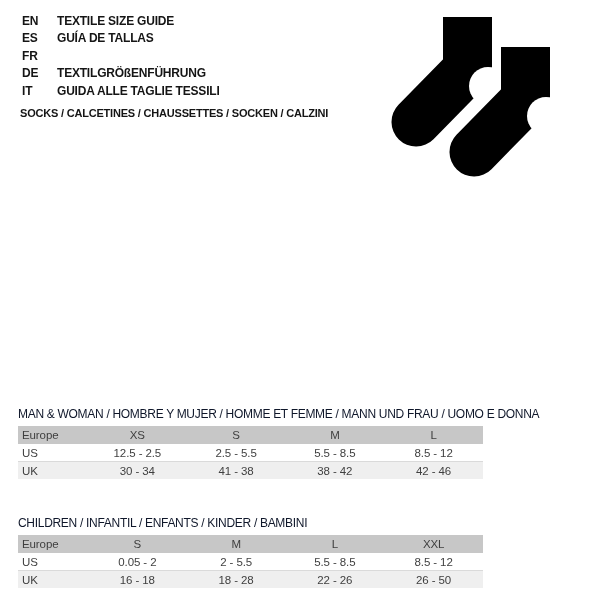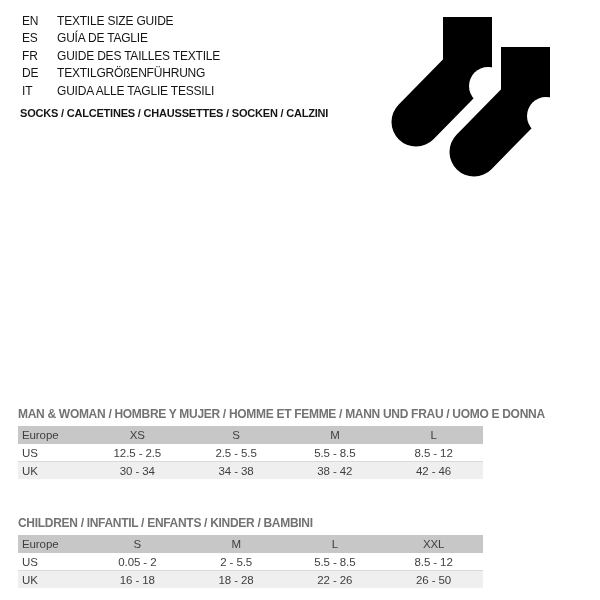--- a/index.html
+++ b/index.html
@@ -5,43 +5,43 @@
   html, body { margin:0; padding:0; }
   body {
     width:600px; height:600px; position:relative; overflow:hidden;
     background:#ffffff; color:#151515;
     font-family:"Liberation Sans", sans-serif;
   }
 
   
   .lang-block { position:absolute; left:22px; top:13px; }
   .lang-row {
-    display:flex; font-weight:normal; font-size:12px; line-height:17.4px;
+    display:flex; font-weight:bold; font-size:12px; line-height:17.4px;
     letter-spacing:-0.2px; color:#151515; white-space:nowrap;
   }
   .lang-code { width:35px; flex:0 0 35px; }
 
   
   .category-heading {
     position:absolute; left:20px; top:107px;
     font-size:11px; font-weight:bold; letter-spacing:-0.2px; color:#151515;
     white-space:nowrap;
   }
 
   
   .socks-svg {
     position:absolute; left:385px; top:5px; width:185px; height:185px;
     color: var(--icon-black, #000000);
   }
 
   
   .tables { position:absolute; left:18px; top:407px; width:465px; }
   .table-title {
-    font-size:12px; font-weight:bold; letter-spacing:-0.3px;
-    margin:0 0 5px 0; color:#737373; white-space:nowrap;
+    font-size:12px; font-weight:normal; letter-spacing:-0.3px;
+    margin:0 0 5px 0; color:#0f172a; white-space:nowrap;
   }
   .table-title.second { margin-top:37px; }
   table {
     border-collapse:collapse; table-layout:fixed; width:465px;
     font-size:11.5px; letter-spacing:-0.1px;
     color: var(--table-text, #3f3f3f);
   }
   col.c0 { width:70px; }
   th, td {
     font-weight:normal; text-align:center; height:17px; padding:0;
@@ -57,25 +57,24 @@
 
 <div class="page">
 
   <div class="lang-block">
     <div class="lang-row">
       <span class="lang-code">EN</span>
       <span class="lang-label">TEXTILE SIZE GUIDE</span>
     </div>
     <div class="lang-row">
       <span class="lang-code">ES</span>
-      <span class="lang-label">GUÍA DE TAGLIE</span>
+      <span class="lang-label">GUÍA DE TALLAS</span>
     </div>
     <div class="lang-row">
       <span class="lang-code">FR</span>
-      <span class="lang-label">GUIDE DES TAILLES TEXTILE</span>
     </div>
     <div class="lang-row">
       <span class="lang-code">DE</span>
       <span class="lang-label">TEXTILGRÖßENFÜHRUNG</span>
     </div>
     <div class="lang-row">
       <span class="lang-code">IT</span>
       <span class="lang-label">GUIDA ALLE TAGLIE TESSILI</span>
     </div>
   </div>
@@ -123,21 +122,21 @@
         <tr class="row-us">
           <td class="first">US</td>
           <td>12.5 - 2.5</td>
           <td>2.5 - 5.5</td>
           <td>5.5 - 8.5</td>
           <td>8.5 - 12</td>
         </tr>
         <tr class="row-uk alt">
           <td class="first">UK</td>
           <td>30 - 34</td>
-          <td>34 - 38</td>
+          <td>41 - 38</td>
           <td>38 - 42</td>
           <td>42 - 46</td>
         </tr>
       </tbody>
     </table>
 
     <h2 class="table-title second">CHILDREN / INFANTIL / ENFANTS / KINDER / BAMBINI</h2>
     <table>
       <colgroup>
           <col class="c0">

